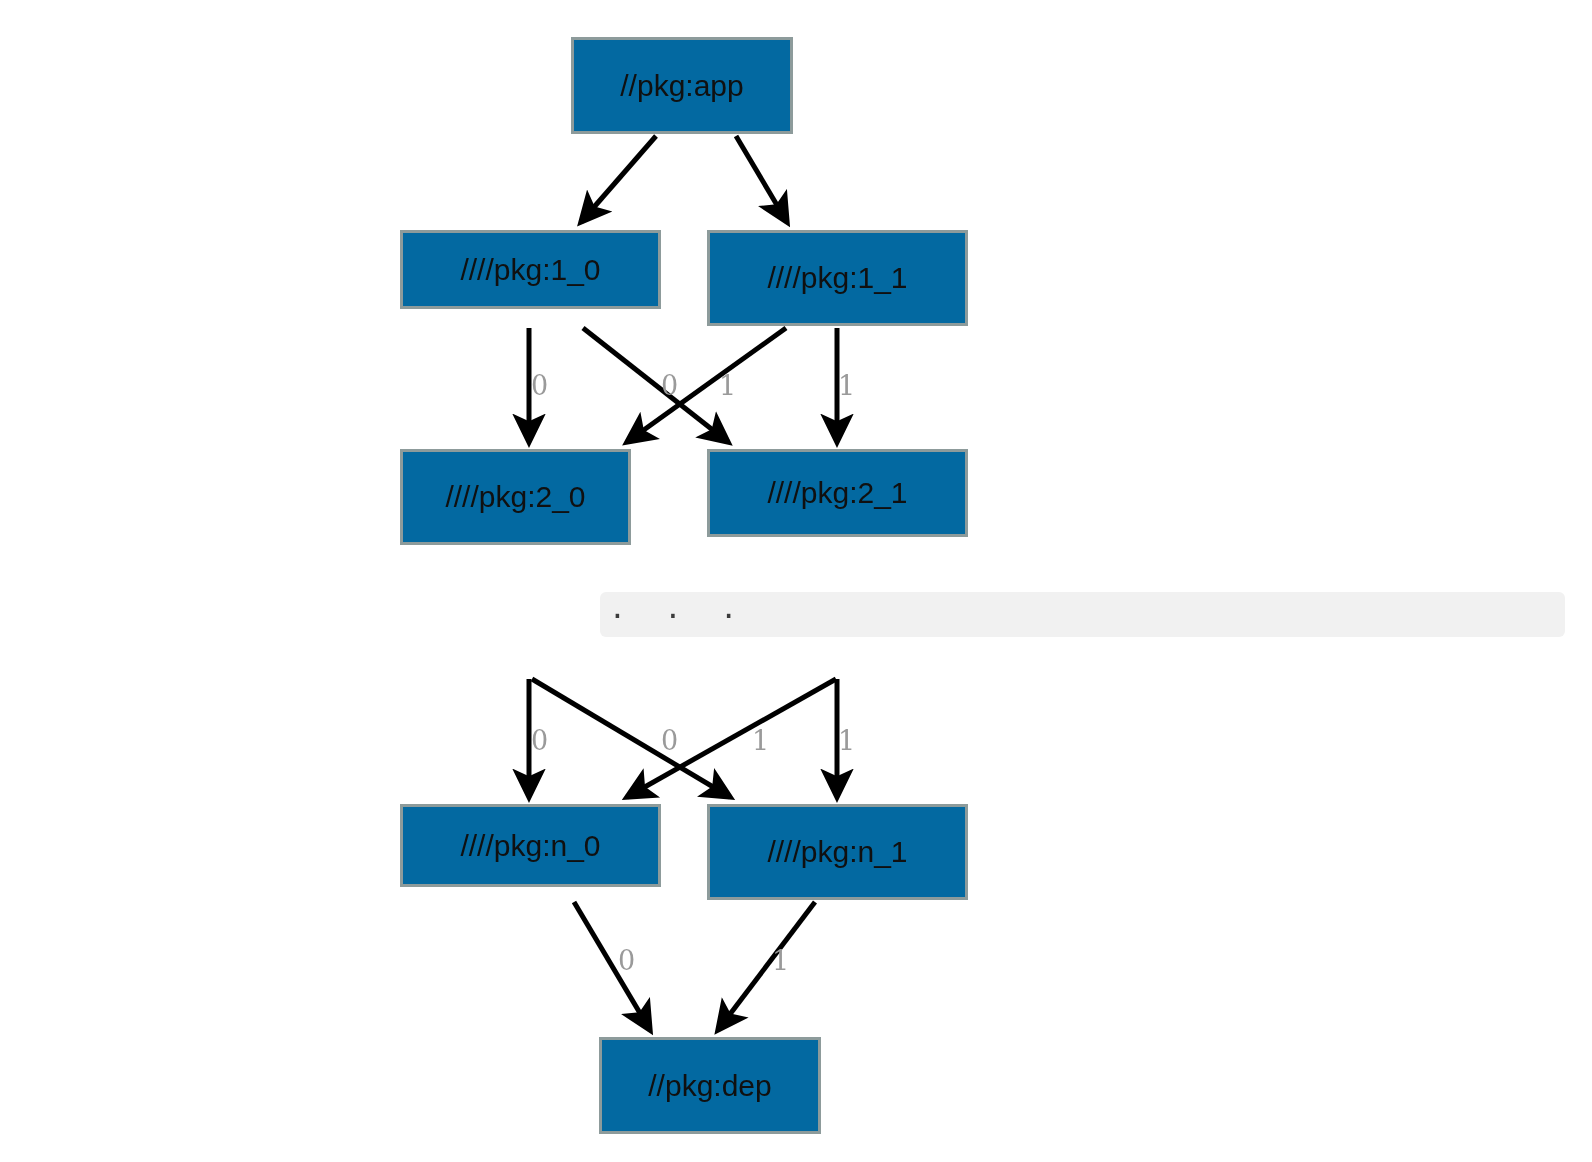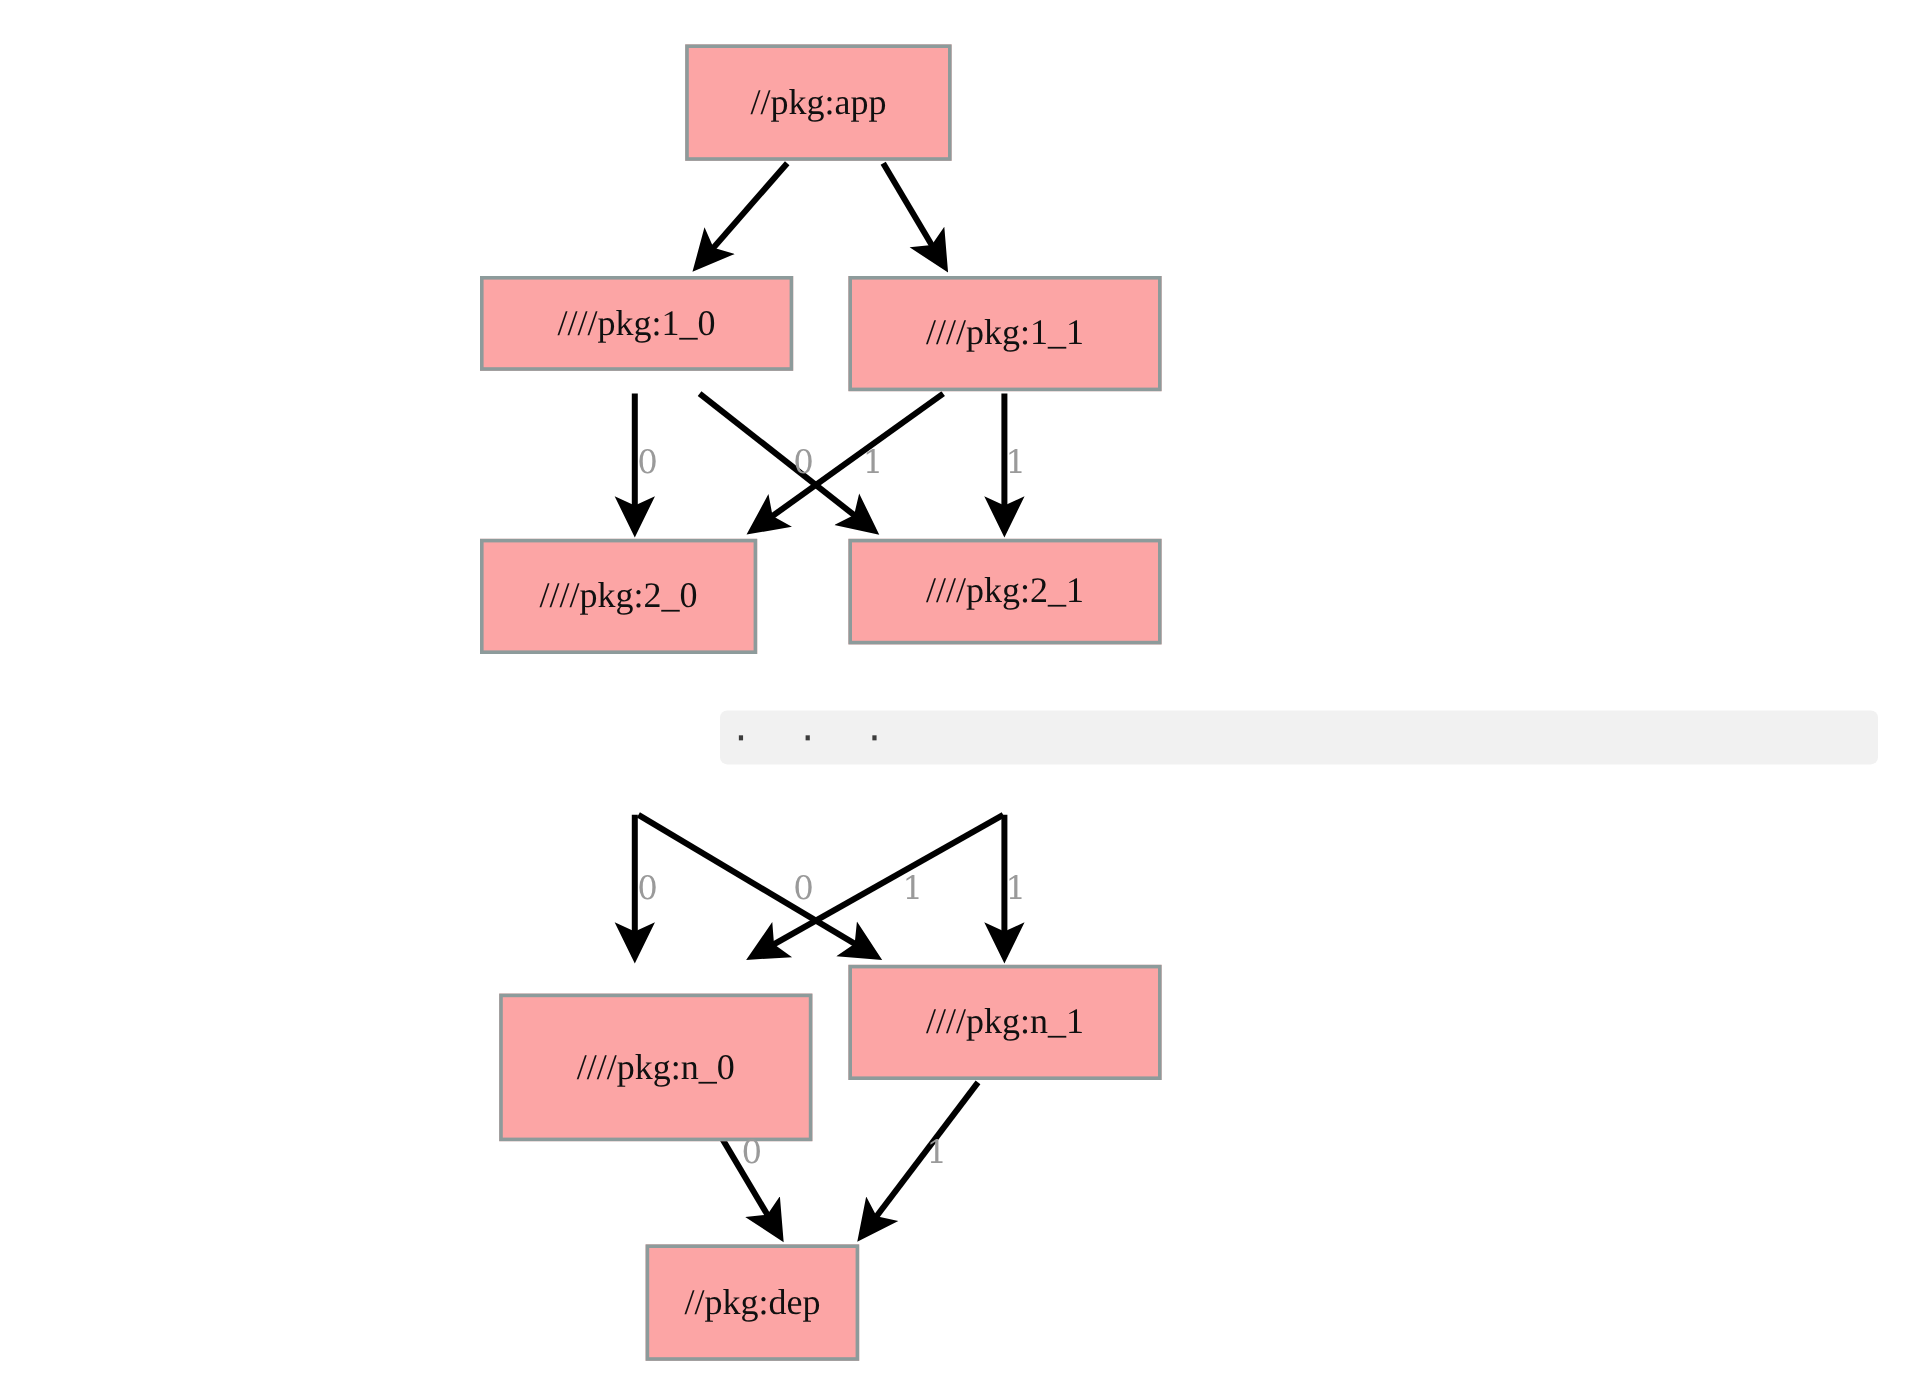--- a/index.html
+++ b/index.html
@@ -22,26 +22,26 @@
   #graph-svg {
     position: absolute;
     left: 0;
     top: 0;
     width: 1592px;
     height: 1162px;
   }
   .node-box {
     position: absolute;
     box-sizing: border-box;
-    background: #fca5a5;
+    background: #0369a1;
     border: 3px solid #8d9b9b;
     display: flex;
     align-items: center;
     justify-content: center;
-    font-family: Liberation Serif, serif;
+    font-family: Liberation Sans, sans-serif;
     font-size: 30px;
     color: #101010;
     letter-spacing: 0px;
     white-space: nowrap;
     user-select: none;
   }
   .edge-label {
     position: absolute;
     font-family: "DejaVu Serif", "Liberation Serif", serif;
     font-size: 27px;
@@ -105,25 +105,25 @@
   <div class="node-box" style="left:571px; top:37px; width:222px; height:97px;">//pkg:app</div>
 
   <div class="node-box" style="left:400px; top:230px; width:261px; height:79px;">////pkg:1_0</div>
 
   <div class="node-box" style="left:707px; top:230px; width:261px; height:96px;">////pkg:1_1</div>
 
   <div class="node-box" style="left:400px; top:449px; width:231px; height:96px;">////pkg:2_0</div>
 
   <div class="node-box" style="left:707px; top:449px; width:261px; height:88px;">////pkg:2_1</div>
 
-  <div class="node-box" style="left:416px; top:804px; width:261px; height:123px;margin-top:24px;">////pkg:n_0</div>
+  <div class="node-box" style="left:400px; top:804px; width:261px; height:83px;">////pkg:n_0</div>
 
   <div class="node-box" style="left:707px; top:804px; width:261px; height:96px;">////pkg:n_1</div>
 
-  <div class="node-box" style="left:538px; top:1037px; width:178px; height:97px;text-align:center;">//pkg:dep</div>
+  <div class="node-box" style="left:599px; top:1037px; width:222px; height:97px;text-align:center;">//pkg:dep</div>
 
   <div class="edge-label" style="left:531px; top:372px;">0</div>
   <div class="edge-label" style="left:661px; top:372px;">0</div>
   <div class="edge-label" style="left:719px; top:372px;">1</div>
   <div class="edge-label" style="left:838px; top:372px;">1</div>
 
   <div class="edge-label" style="left:531px; top:727px;">0</div>
   <div class="edge-label" style="left:661px; top:727px;">0</div>
   <div class="edge-label" style="left:752px; top:727px;">1</div>
   <div class="edge-label" style="left:838px; top:727px;">1</div>

